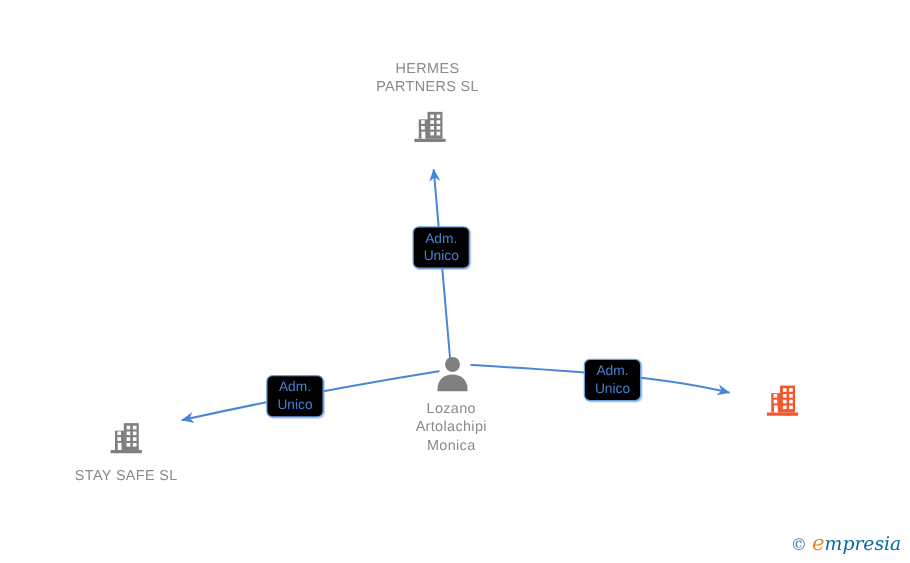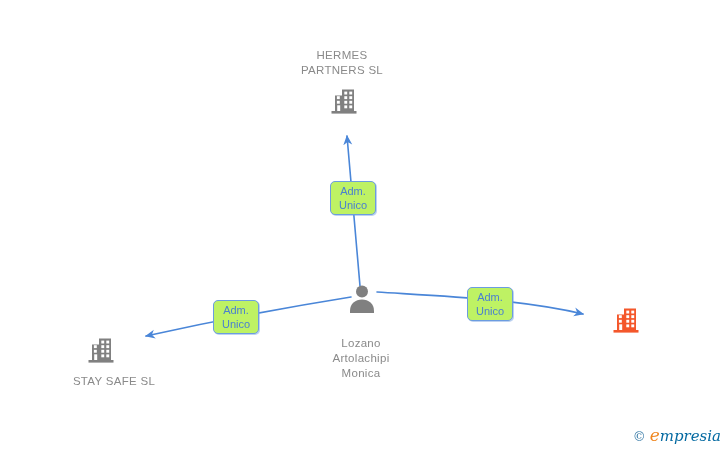--- a/index.html
+++ b/index.html
@@ -35,21 +35,21 @@
   }
   .node-icon {
     position: absolute;
     z-index: 2;
   }
   .adm-box {
     position: absolute;
     z-index: 3;
     width: 44px;
     height: 32px;
-    background: #bef264;
+    background: #000000;
     border: 1px solid #6c9ce0;
     border-radius: 5px;
     box-shadow: 1px 1px 0 rgba(108,156,224,0.45);
     color: #4a7fd0;
     font-size: 11px;
     line-height: 14px;
     text-align: center;
     display: flex;
     align-items: center;
     justify-content: center;
@@ -115,21 +115,21 @@
 Unico</div>
 
   <div class="node-icon" style="left:346px; top:283px;">
     <svg width="32" height="32" viewBox="0 0 32 32" xmlns="http://www.w3.org/2000/svg">
       <g fill="#808080">
         <circle cx="16" cy="8.5" r="6"></circle>
         <path d="M4 30 L4 28 C4 20.5 9.5 16.5 16 16.5 C22.5 16.5 28 20.5 28 28 L28 30 Z"></path>
       </g>
     </svg>
   </div>
-  <div class="node-label" style="left:291px; top:336px;">Lozano
+  <div class="node-label" style="left:291px; top:320px;">Lozano
 Artolachipi
 Monica</div>
 
   <div class="adm-box" style="left:213px; top:300px;">Adm.
 Unico</div>
 
   <div class="node-icon" style="left:87px; top:336px;">
     <svg width="28" height="29" viewBox="0 0 28 29" xmlns="http://www.w3.org/2000/svg">
       <g fill="#808080">
         <rect x="1.5" y="24" width="25" height="2.6"></rect>
@@ -144,21 +144,21 @@
         <rect x="14.3" y="13.8" width="2.9" height="2.9"></rect>
         <rect x="19.3" y="13.8" width="2.9" height="2.9"></rect>
         <rect x="14.3" y="18.4" width="2.9" height="2.9"></rect>
         <rect x="19.3" y="18.4" width="2.9" height="2.9"></rect>
         <rect x="6.9" y="9.2" width="2.9" height="2.9"></rect>
         <rect x="6.9" y="13.8" width="2.9" height="2.9"></rect>
         <rect x="7.2" y="18.3" width="3" height="5.7"></rect>
       </g>
     </svg>
   </div>
-  <div class="node-label" style="left:44px; top:374px;">STAY SAFE SL</div>
+  <div class="node-label" style="left:31px; top:374px;">STAY SAFE SL</div>
 
   <div class="adm-box" style="left:467px; top:287px;">Adm.
 Unico</div>
 
   <div class="node-icon" style="left:612px; top:306px;">
     <svg width="28" height="29" viewBox="0 0 28 29" xmlns="http://www.w3.org/2000/svg">
       <g fill="#f4572b">
         <rect x="1.5" y="24" width="25" height="2.6"></rect>
         <rect x="5" y="8.5" width="8" height="15.5"></rect>
         <rect x="12" y="2.5" width="12" height="21.5"></rect>

